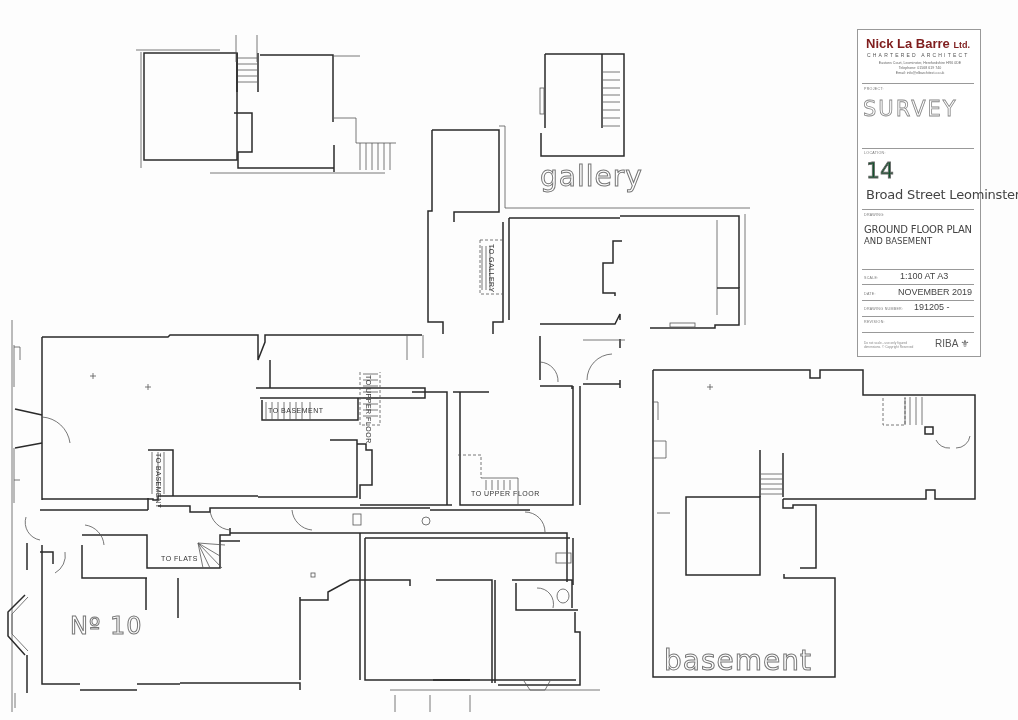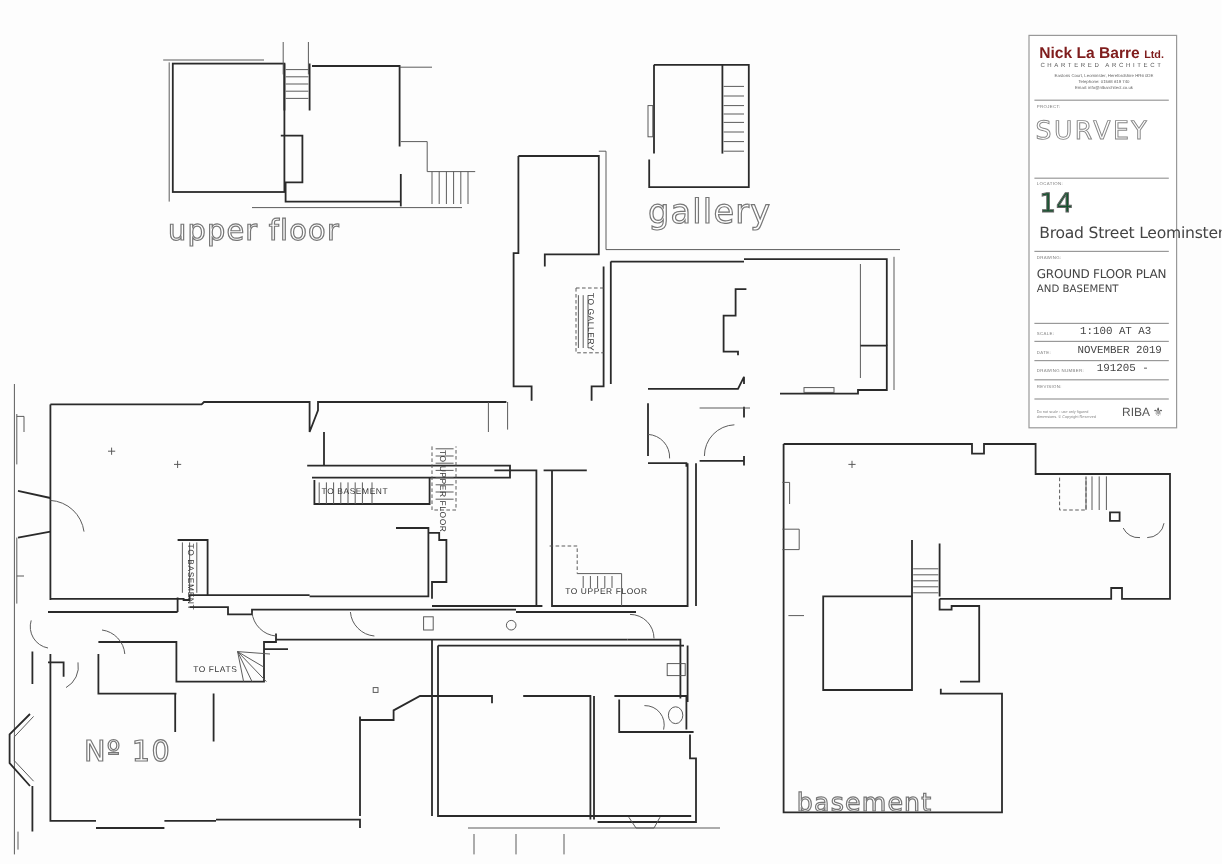--- a/index.html
+++ b/index.html
@@ -18,21 +18,21 @@
   #titleblock .firm small { font-size:9px; }
   #titleblock .sub { position:absolute; left:9px; top:22px; font-family:"Liberation Sans", sans-serif; font-size:5px; letter-spacing:2.2px; color:#555; }
   #titleblock .addr { position:absolute; left:6px; top:31px; width:112px; font-family:"Liberation Sans", sans-serif; font-size:3.6px; color:#666; text-align:center; line-height:5px; }
   #titleblock .rule { position:absolute; left:4px; width:112px; border-top:1px solid #999; }
   #titleblock .cap { position:absolute; left:6px; font-family:"Liberation Sans", sans-serif; font-size:3.6px; color:#777; letter-spacing:0.3px; }
   #titleblock .project { position:absolute; left:5px; top:67px; font-size:21px; color:#fff; -webkit-text-stroke:0.8px #888; letter-spacing:2px; font-family:"DejaVu Sans", sans-serif; }
   #titleblock .num { position:absolute; left:8px; top:128px; font-size:22px; color:#14532d; -webkit-text-stroke:0.8px #666; font-family:"DejaVu Sans", sans-serif; }
   #titleblock .loc { position:absolute; left:8px; top:157px; font-size:13px; color:#444; font-family:"DejaVu Sans", sans-serif; white-space:nowrap; letter-spacing:-0.2px; }
   #titleblock .draw1 { position:absolute; left:6px; top:194px; font-size:10px; color:#444; font-family:"DejaVu Sans", sans-serif; white-space:nowrap; letter-spacing:-0.2px; }
   #titleblock .draw2 { position:absolute; left:6px; top:206px; font-size:8.5px; color:#444; font-family:"DejaVu Sans", sans-serif; white-space:nowrap; }
-  #titleblock .val { position:absolute; font-size:9px; color:#444; font-family:Liberation Mono, monospace; white-space:nowrap; }
+  #titleblock .val { position:absolute; font-size:9px; color:#444; font-family:Liberation Sans, sans-serif; white-space:nowrap; }
   #titleblock .note { position:absolute; left:6px; top:311px; width:58px; font-size:3.2px; color:#888; font-family:"Liberation Sans", sans-serif; line-height:4px; }
   #titleblock .riba { position:absolute; left:77px; top:308px; font-family:Liberation Sans, sans-serif; font-size:10px; color:#555; }
 </style>
 </head>
 <body>
 
 <div id="sheet">
 
   <svg class="plan" width="1018" height="720" viewBox="0 0 1018 720">
 
@@ -163,24 +163,23 @@
       <path class="w" d="M925 427 H933 V434 H925 Z"></path>
       <path class="t" d="M936 440 A14 14 0 0 0 950 448 M970 436 A14 14 0 0 1 956 448"></path>
       <path class="t" d="M657 513 H670"></path>
     </g>
 
     <g>
       <path class="t" d="M90 376 H96 M93 373 V379 M145 387 H151 M148 384 V390 M707 387 H713 M710 384 V390"></path>
     </g>
   </svg>
 
-  <div class="outline-label" style="left:140px;top:178px;font-size:24px;">upper floor</div>
   <div class="outline-label" style="left:540px;top:160px;font-size:28px;">gallery</div>
   <div class="outline-label" style="left:70px;top:612px;font-size:24px;">Nº 10</div>
-  <div class="outline-label" style="left:664px;top:644px;font-size:21px;margin-top:13px;">basement</div>
+  <div class="outline-label" style="left:664px;top:644px;font-size:28px;">basement</div>
 
   <div class="small-label vlabel" style="left:488px;top:244px;">TO GALLERY</div>
   <div class="small-label" style="left:268px;top:407px;">TO BASEMENT</div>
   <div class="small-label vlabel" style="left:365px;top:375px;">TO UPPER FLOOR</div>
   <div class="small-label vlabel" style="left:155px;top:453px;">TO BASEMENT</div>
   <div class="small-label" style="left:471px;top:490px;">TO UPPER FLOOR</div>
   <div class="small-label" style="left:161px;top:555px;">TO FLATS</div>
 
   <div id="titleblock">
     <div class="firm"><span>Nick La Barre</span> <small>Ltd.</small></div>

